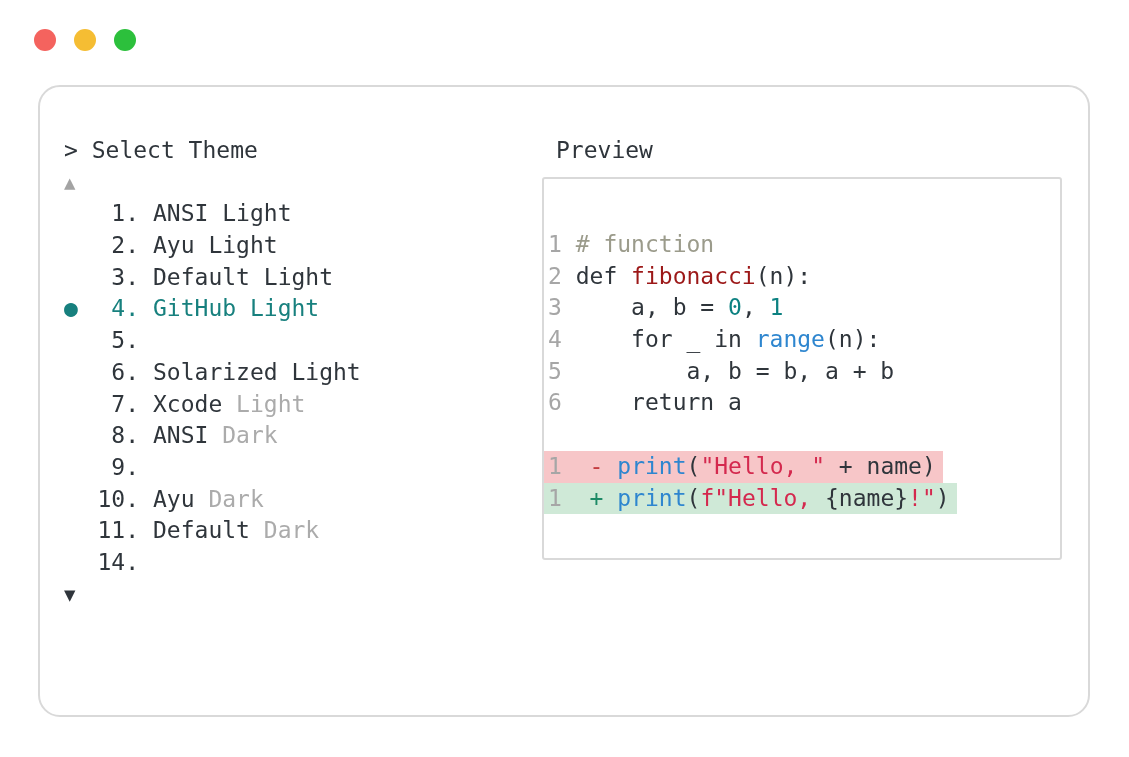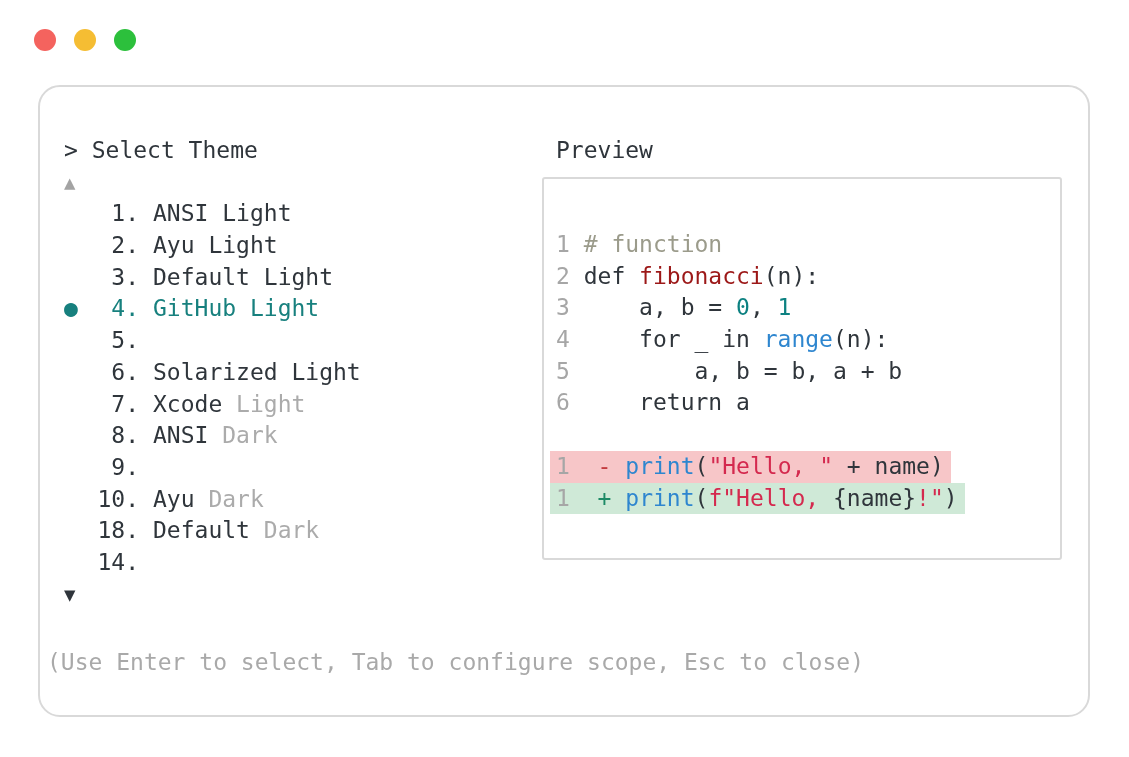--- a/index.html
+++ b/index.html
@@ -31,21 +31,21 @@
   .row.selected .num,.row.selected .label,.row.selected .label span{color:var(--c-selected);}
   .row .label .dim{color:var(--c-dim);}
 
   .help{position:absolute;left:7px;top:560px;color:var(--c-help);white-space:pre;}
 
   .preview-label{position:absolute;left:516px;top:48px;height:31.7px;}
   .preview-box{
     position:absolute;left:502px;top:90px;width:516px;height:379px;
     border:2px solid var(--c-border);border-radius:3px;background:#fff;overflow:hidden;
   }
-  .code{position:absolute;left:12px;top:50px;white-space:pre;}
+  .code{position:absolute;left:4px;top:50px;white-space:pre;}
   .code-line{height:31.7px;white-space:pre;}
   .ln{color:var(--c-linenum);}
   .tok-text{color:var(--c-text);}
   .tok-comment{color:var(--c-comment);}
   .tok-function{color:var(--c-function);}
   .tok-number{color:var(--c-number);}
   .tok-builtin{color:var(--c-builtin);}
   .tok-string{color:var(--c-string);}
   .tok-del_marker{color:var(--c-del-marker);}
   .tok-ins_marker{color:var(--c-ins-marker);}
@@ -111,31 +111,30 @@
           <span class="marker"></span>
           <span class="num">9.</span>
         </div>
         <div class="row">
           <span class="marker"></span>
           <span class="num">10.</span>
           <span class="label"><span>Ayu</span><span> </span><span class="dim">Dark</span></span>
         </div>
         <div class="row">
           <span class="marker"></span>
-          <span class="num">18.</span>
+          <span class="num">11.</span>
           <span class="label"><span>Default</span><span> </span><span class="dim">Dark</span></span>
         </div>
         <div class="row">
           <span class="marker"></span>
           <span class="num">14.</span>
         </div>
       </div>
     <div class="tline tri-down">▼</div>
   </div>
 
-  <div class="help">(Use Enter to select, Tab to configure scope, Esc to close)</div>
 
   <div class="preview-label">Preview</div>
   <div class="preview-box">
     <div class="code"><div class="code-line"><span class="ln">1 </span><span class="tok-comment"># function</span></div><div class="code-line"><span class="ln">2 </span><span class="tok-text">def </span><span class="tok-function">fibonacci</span><span class="tok-text">(n):</span></div><div class="code-line"><span class="ln">3 </span><span class="tok-text">    a, b = </span><span class="tok-number">0</span><span class="tok-text">, </span><span class="tok-number">1</span></div><div class="code-line"><span class="ln">4 </span><span class="tok-text">    for _ in </span><span class="tok-builtin">range</span><span class="tok-text">(n):</span></div><div class="code-line"><span class="ln">5 </span><span class="tok-text">        a, b = b, a + b</span></div><div class="code-line"><span class="ln">6 </span><span class="tok-text">    return a</span></div><div class="code-line"> </div><div class="code-line"><span class="diffbg del"><span class="ln">1 </span><span class="tok-text"> </span><span class="tok-del_marker">-</span><span class="tok-text"> </span><span class="tok-builtin">print</span><span class="tok-text">(</span><span class="tok-string">"Hello, "</span><span class="tok-text"> + name)</span></span></div><div class="code-line"><span class="diffbg ins"><span class="ln">1 </span><span class="tok-text"> </span><span class="tok-ins_marker">+</span><span class="tok-text"> </span><span class="tok-builtin">print</span><span class="tok-text">(</span><span class="tok-string">f"Hello, </span><span class="tok-text">{name}</span><span class="tok-string">!"</span><span class="tok-text">)</span></span></div></div>
   </div>
 
 </div>
 
 </body></html>

